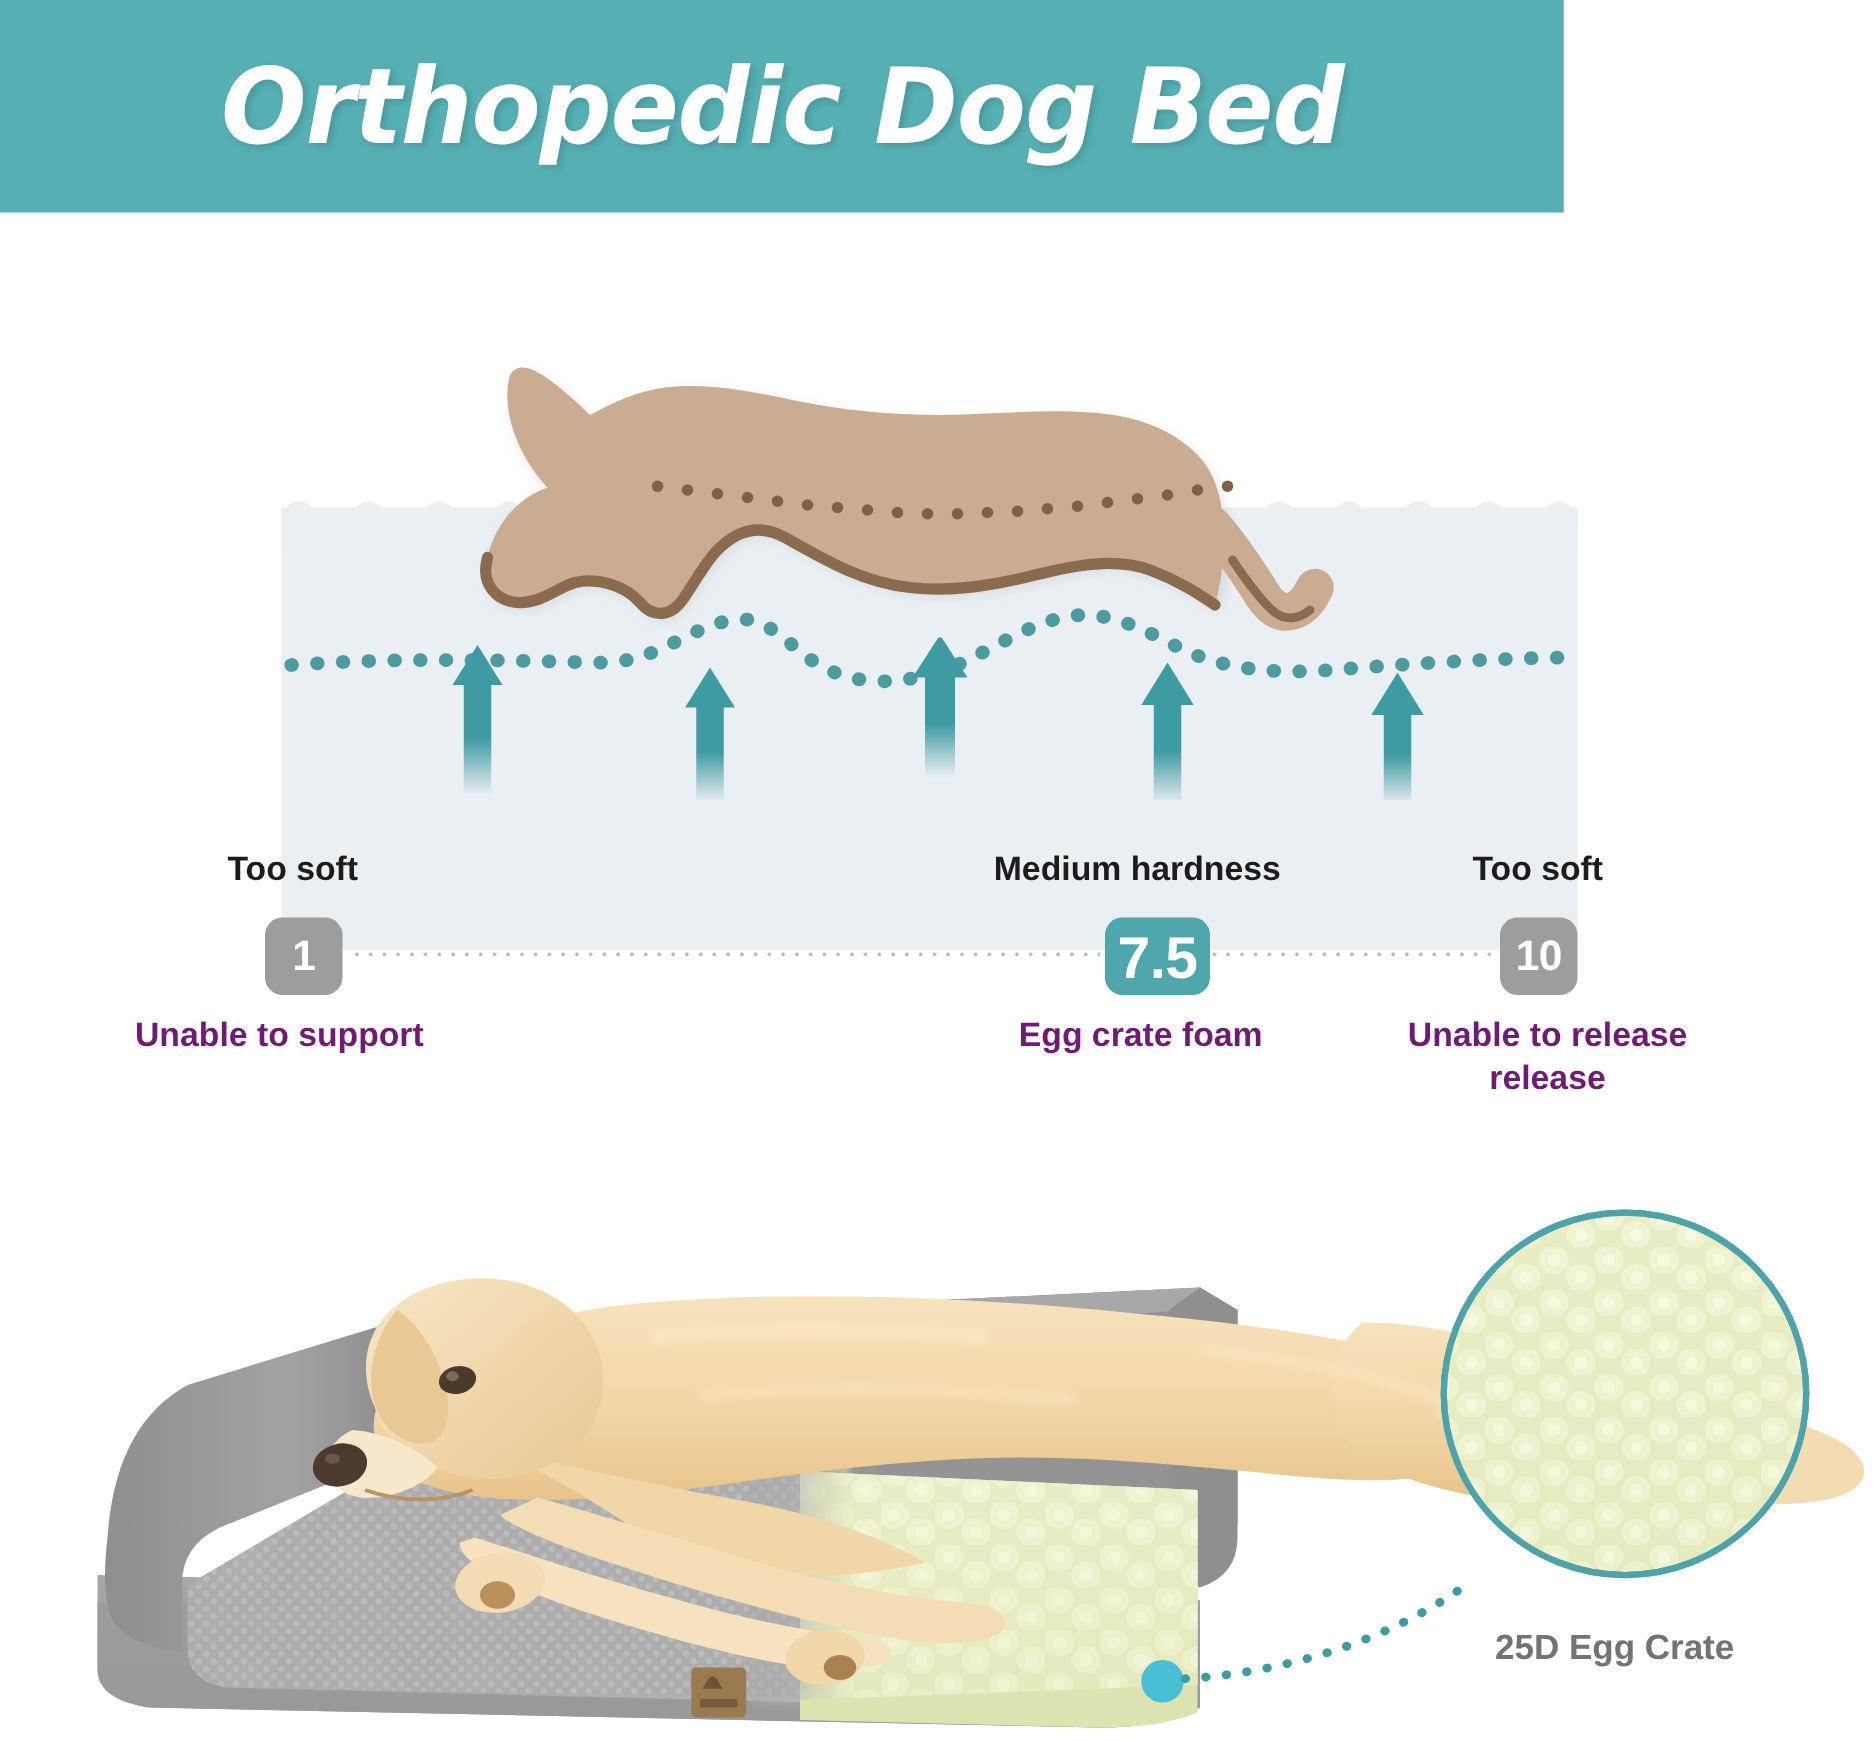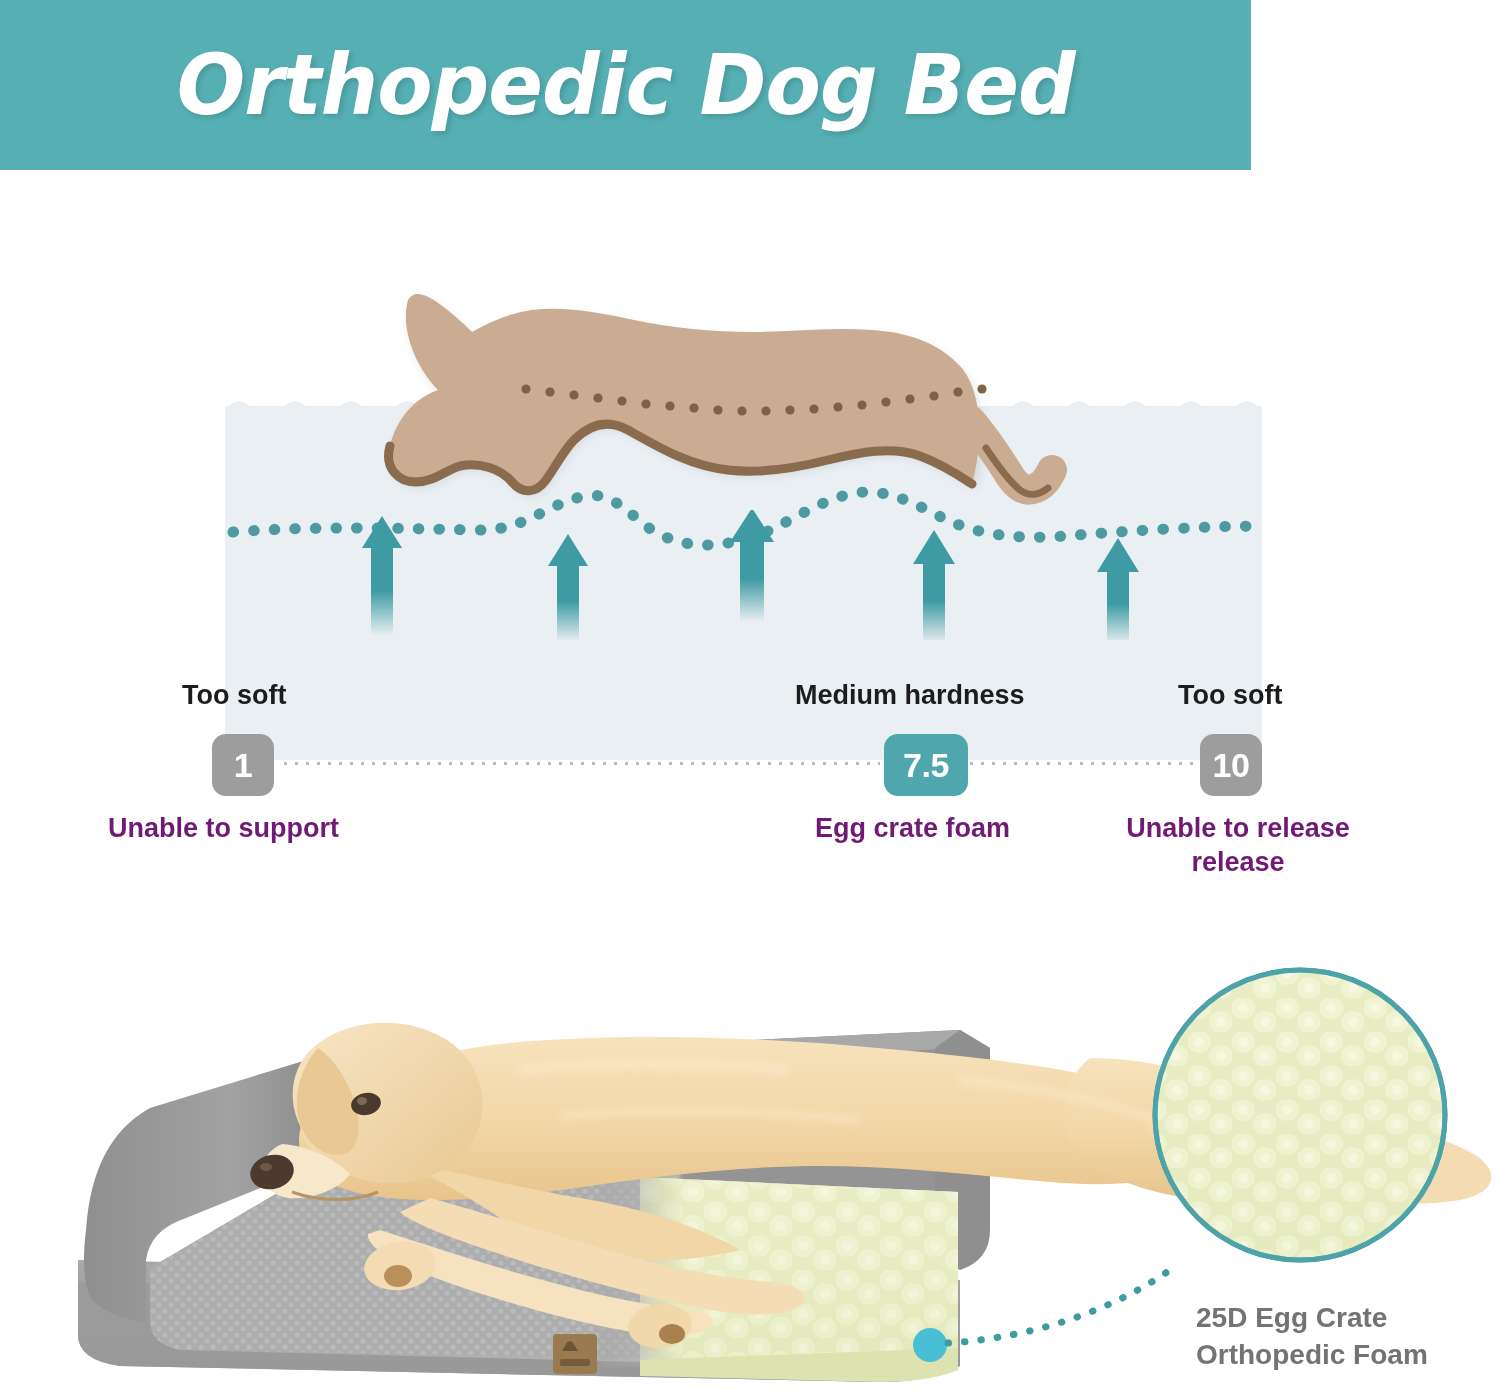--- a/index.html
+++ b/index.html
@@ -59,21 +59,21 @@
   .line-a{left:280px;width:600px;}
   .line-b{left:966px;width:232px;}
 
   .badge{
     position:absolute;top:734px;width:62px;height:62px;
     border-radius:14px;
     display:flex;align-items:center;justify-content:center;
     color:#ffffff;font-size:34px;font-weight:bold;
     line-height:1;letter-spacing:-0.5px;
   }
-  .badge.wide{width:84px;left:884px;font-size:34px;}
+  .badge.wide{width:84px;left:884px;font-size:47px;}
   .badge-1{left:212px;background:#9D9D9D;}
   .badge-7{background:#4FA7AD;}
   .badge-10{left:1200px;background:#9D9D9D;}
 
   .scale-top-label{
     position:absolute;top:680px;
     font-size:27px;font-weight:bold;color:#1c1c1c;
     white-space:nowrap;
   }
   .top-soft{left:182px;}
@@ -440,14 +440,13 @@
     <g>
       <circle cx="1300" cy="185" r="145" fill="url(#eggPat)" stroke="#4EA3AA" stroke-width="5"></circle>
       <circle cx="1300" cy="185" r="145" fill="url(#foamG)" opacity="0.22" stroke="none"></circle>
       <circle cx="1300" cy="185" r="145" fill="none" stroke="#4EA3AA" stroke-width="5"></circle>
     </g>
   </svg>
 </div>
 
 <div class="callout-label">
   <span>25D Egg Crate</span>
-  <span>Orthopedic Foam</span>
 </div>
 
 </body></html>

